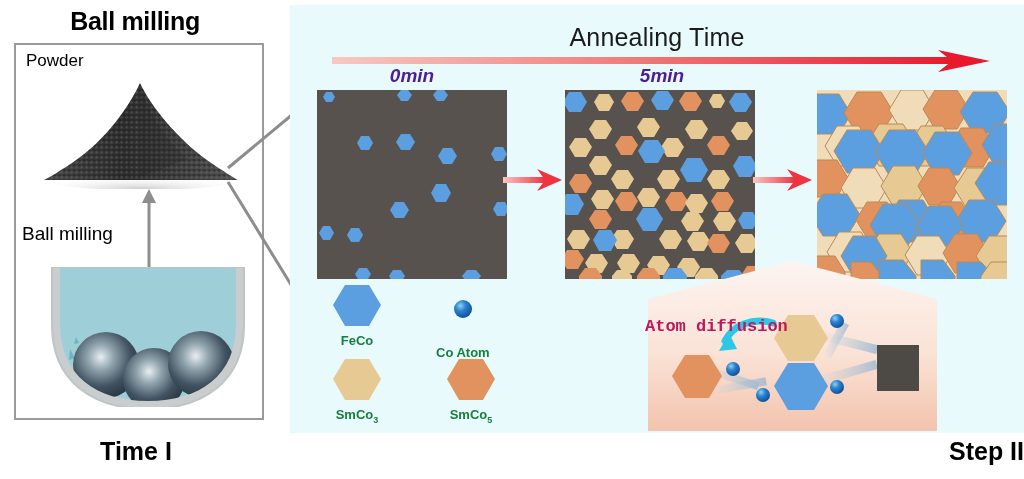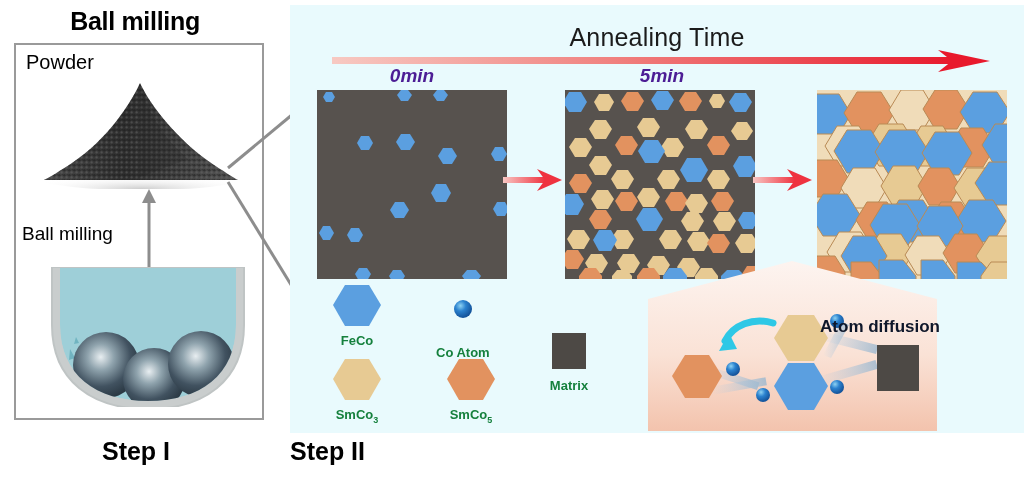--- a/index.html
+++ b/index.html
@@ -14,21 +14,21 @@
   #stepI-panel{position:absolute;left:0;top:0;width:290px;height:479px;background:#fff;}
   #stepI-title{
     position:absolute;left:0;top:6px;width:270px;text-align:center;
     font-size:25px;font-weight:bold;color:#000;letter-spacing:-.3px;
   }
   #stepI-box{
     position:absolute;left:14px;top:42px;width:250px;height:377px;
     background:#fff;border:2px solid #9a9a9a;box-sizing:border-box;
   }
   #powder-label{
-    position:absolute;left:26px;top:50px;font-size:20px;color:#000;
+    position:absolute;left:26px;top:50px;font-size:17px;color:#000;
   }
   #ballmilling-label{
     position:absolute;left:22px;top:222px;font-size:19px;color:#000;
   }
 
   
   #powder-heap{position:absolute;left:38px;top:78px;width:205px;height:110px;}
 
   
   #proc-arrow{position:absolute;left:140px;top:186px;width:18px;height:110px;}
@@ -77,26 +77,26 @@
 
   
   #legend{position:absolute;left:20px;top:278px;width:340px;height:150px;}
   .lg-item{position:absolute;text-align:center;}
   .lg-cap{font-size:13px;font-weight:bold;color:#15803d;margin-top:1px;}
   .lg-cap sub{font-size:9px;}
 
   
   #inset{position:absolute;left:355px;top:254px;width:295px;height:175px;}
   #inset-title{
-    position:absolute;left:0;top:58px;width:295px;text-align:right;
-    font-size:17px;font-weight:bold;color:#0f172a;z-index:4;
+    position:absolute;left:0;top:58px;width:295px;text-align:left;
+    font-size:17px;font-weight:bold;color:#be185d;z-index:4;font-family:Liberation Mono, monospace;
   }
 
   #stepII-caption{
-    position:absolute;left:290px;top:436px;width:734px;text-align:left;
+    position:absolute;left:290px;top:436px;width:734px;text-align:right;
     font-size:25px;font-weight:bold;color:#000;
   }
 </style>
 </head>
 <body>
 
 <div id="fig">
 
   <div id="stepI-panel">
 
@@ -177,21 +177,21 @@
         <circle cx="157" cy="97" r="33" fill="url(#ballG)"></circle>
       </g>
       <path d="M8 0 L200 0 L200 58 C200 114 160 142 104 142 C48 142 8 114 8 58 Z" fill="none" stroke="#bfc4c4" stroke-width="2"></path>
     </svg>
 
     <svg id="leaders" viewBox="0 0 70 200">
       <line x1="3" y1="72" x2="68" y2="18" stroke="#8d8d8d" stroke-width="3"></line>
       <line x1="3" y1="86" x2="68" y2="192" stroke="#8d8d8d" stroke-width="3"></line>
     </svg>
 
-    <div id="stepI-caption">Step I</div>
+    <div id="stepI-caption">Time I</div>
   </div>
 
   <div id="stepII-panel">
 
     <div id="annealing-title">Annealing Time</div>
 
     <svg id="time-arrow" viewBox="0 0 660 24">
       <defs>
         <linearGradient id="timeG" x1="0" y1="0" x2="1" y2="0">
           <stop offset="0%" stop-color="#f7c9c2"></stop>
@@ -384,26 +384,20 @@
               <stop offset="0%" stop-color="#8ed2f2"></stop>
               <stop offset="45%" stop-color="#2b82cf"></stop>
               <stop offset="100%" stop-color="#14549c"></stop>
             </radialGradient>
           </defs>
           <circle cx="12" cy="12" r="9" fill="url(#atomLG)"></circle>
         </svg>
         <div class="lg-cap" style="margin-top:20px;">Co Atom</div>
       </div>
 
-      <div class="lg-item" style="left:238px;top:48px;">
-        <svg width="42" height="42" viewBox="0 0 42 42">
-          <rect x="4" y="2" width="34" height="36" fill="#4d4945"></rect>
-        </svg>
-        <div class="lg-cap">Matrix</div>
-      </div>
 
       <div class="lg-item" style="left:22px;top:74px;">
         <svg width="50" height="45" viewBox="0 0 50 45">
           <path d="M13 2 l24 0 l12 20 l-12 21 l-24 0 l-12 -21 z" fill="#e7ca93"></path>
         </svg>
         <div class="lg-cap"><span>SmCo</span><sub>3</sub></div>
       </div>
 
       <div class="lg-item" style="left:118px;top:74px;margin-left:18px;">
         <svg width="50" height="45" viewBox="0 0 50 45">

